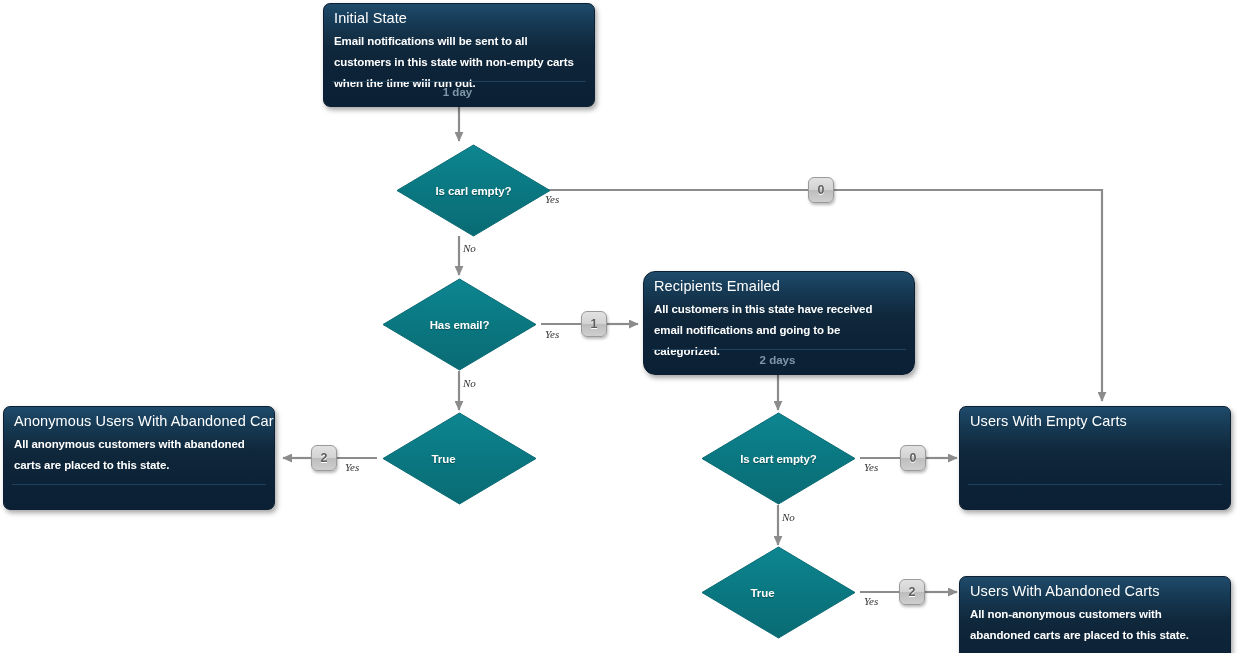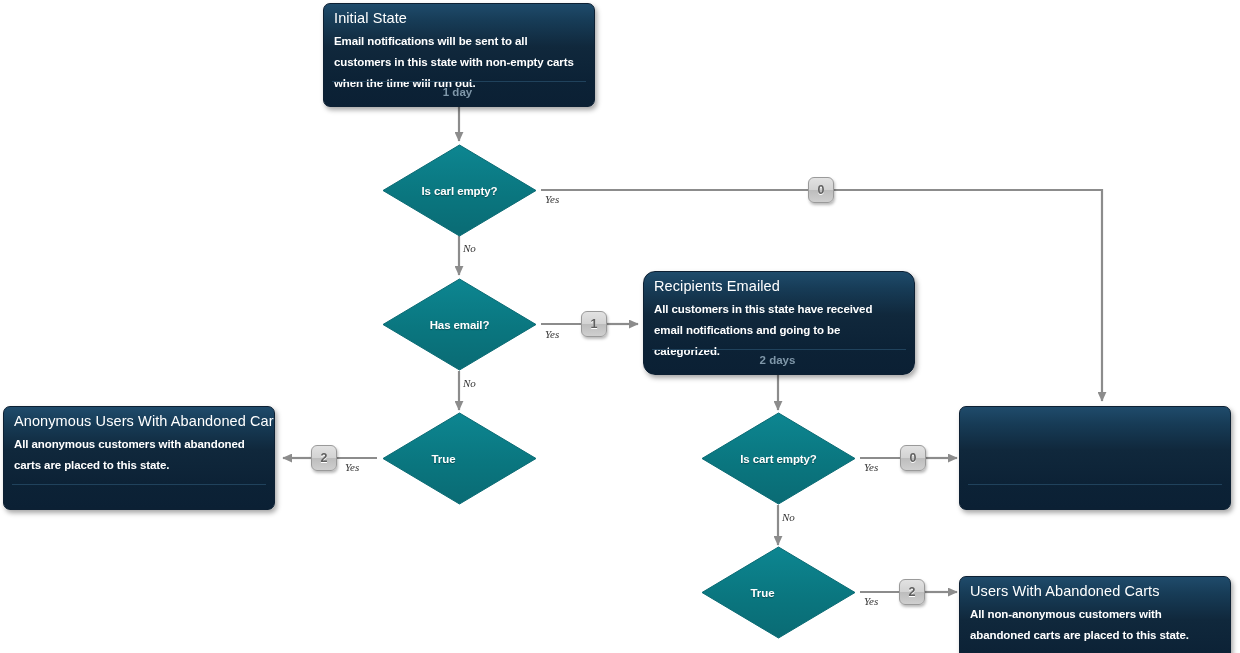--- a/index.html
+++ b/index.html
@@ -172,30 +172,31 @@
     <div class="card-footer">2 days</div>
   </div>
 
   <div class="card" style="left:3px; top:406px; width:272px; height:104px;">
     <div class="card-title">Anonymous Users With Abandoned Carts</div>
     <div class="card-body">All anonymous customers with abandoned carts are placed to this state.</div>
     <div class="card-footer"></div>
   </div>
 
   <div class="card" style="left:959px; top:406px; width:272px; height:104px;">
+    <div class="card-title">Users With Empty Carts</div>
     <div class="card-footer"></div>
   </div>
 
   <div class="card" style="left:959px; top:540px; width:272px; height:104px;margin-top:36px;">
     <div class="card-title">Users With Abandoned Carts</div>
     <div class="card-body">All non-anonymous customers with abandoned carts are placed to this state.</div>
     <div class="card-footer"></div>
   </div>
 
-  <div class="diamond" style="left:377px; top:143px; width:165px; height:95px;">
+  <div class="diamond" style="left:391px; top:143px; width:165px; height:95px;">
     <svg class="shape" viewBox="0 0 165 95">
       <defs>
         <linearGradient id="dg1" x1="0" y1="0" x2="0" y2="1">
           <stop offset="0%" stop-color="#0d8691"></stop>
           <stop offset="55%" stop-color="#0a767f"></stop>
           <stop offset="100%" stop-color="#0a6b74"></stop>
         </linearGradient>
       </defs>
       <path d="M82.5,2 L159,47.5 L82.5,93 L6,47.5 Z" fill="url(#dg1)" stroke="#0a6b74" stroke-width="1" stroke-linejoin="round" style="filter:none"></path>
     </svg>

